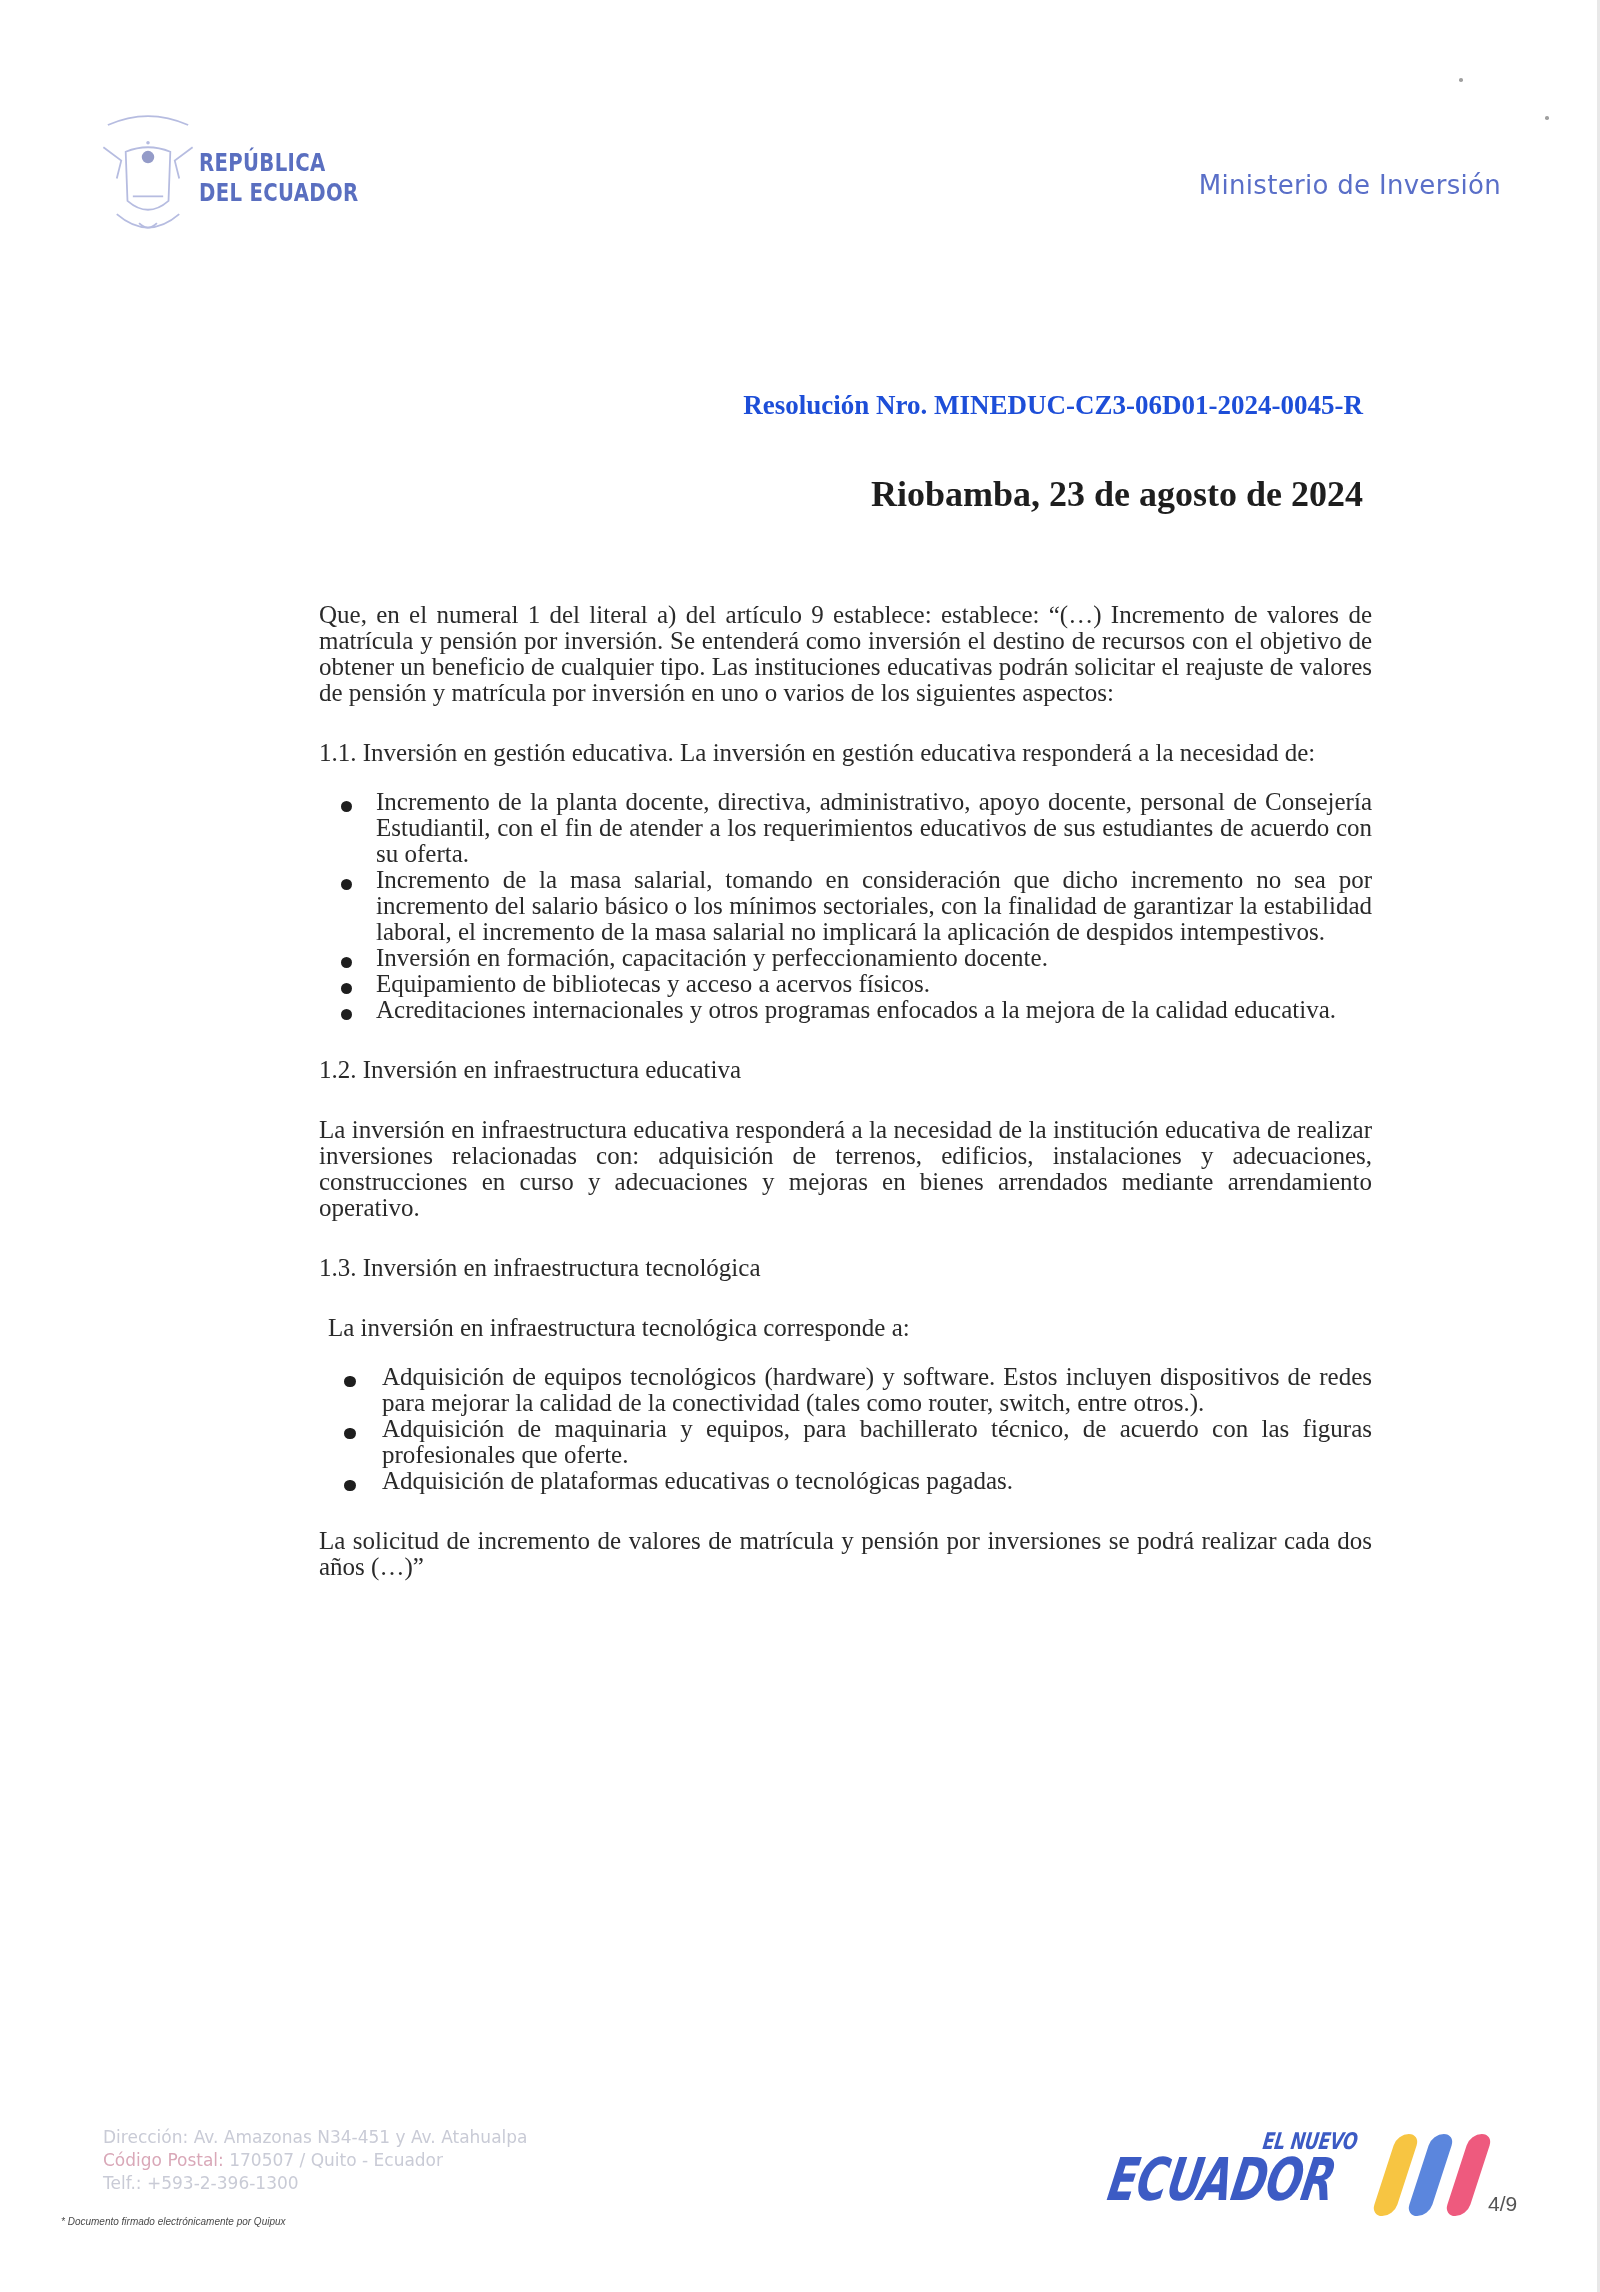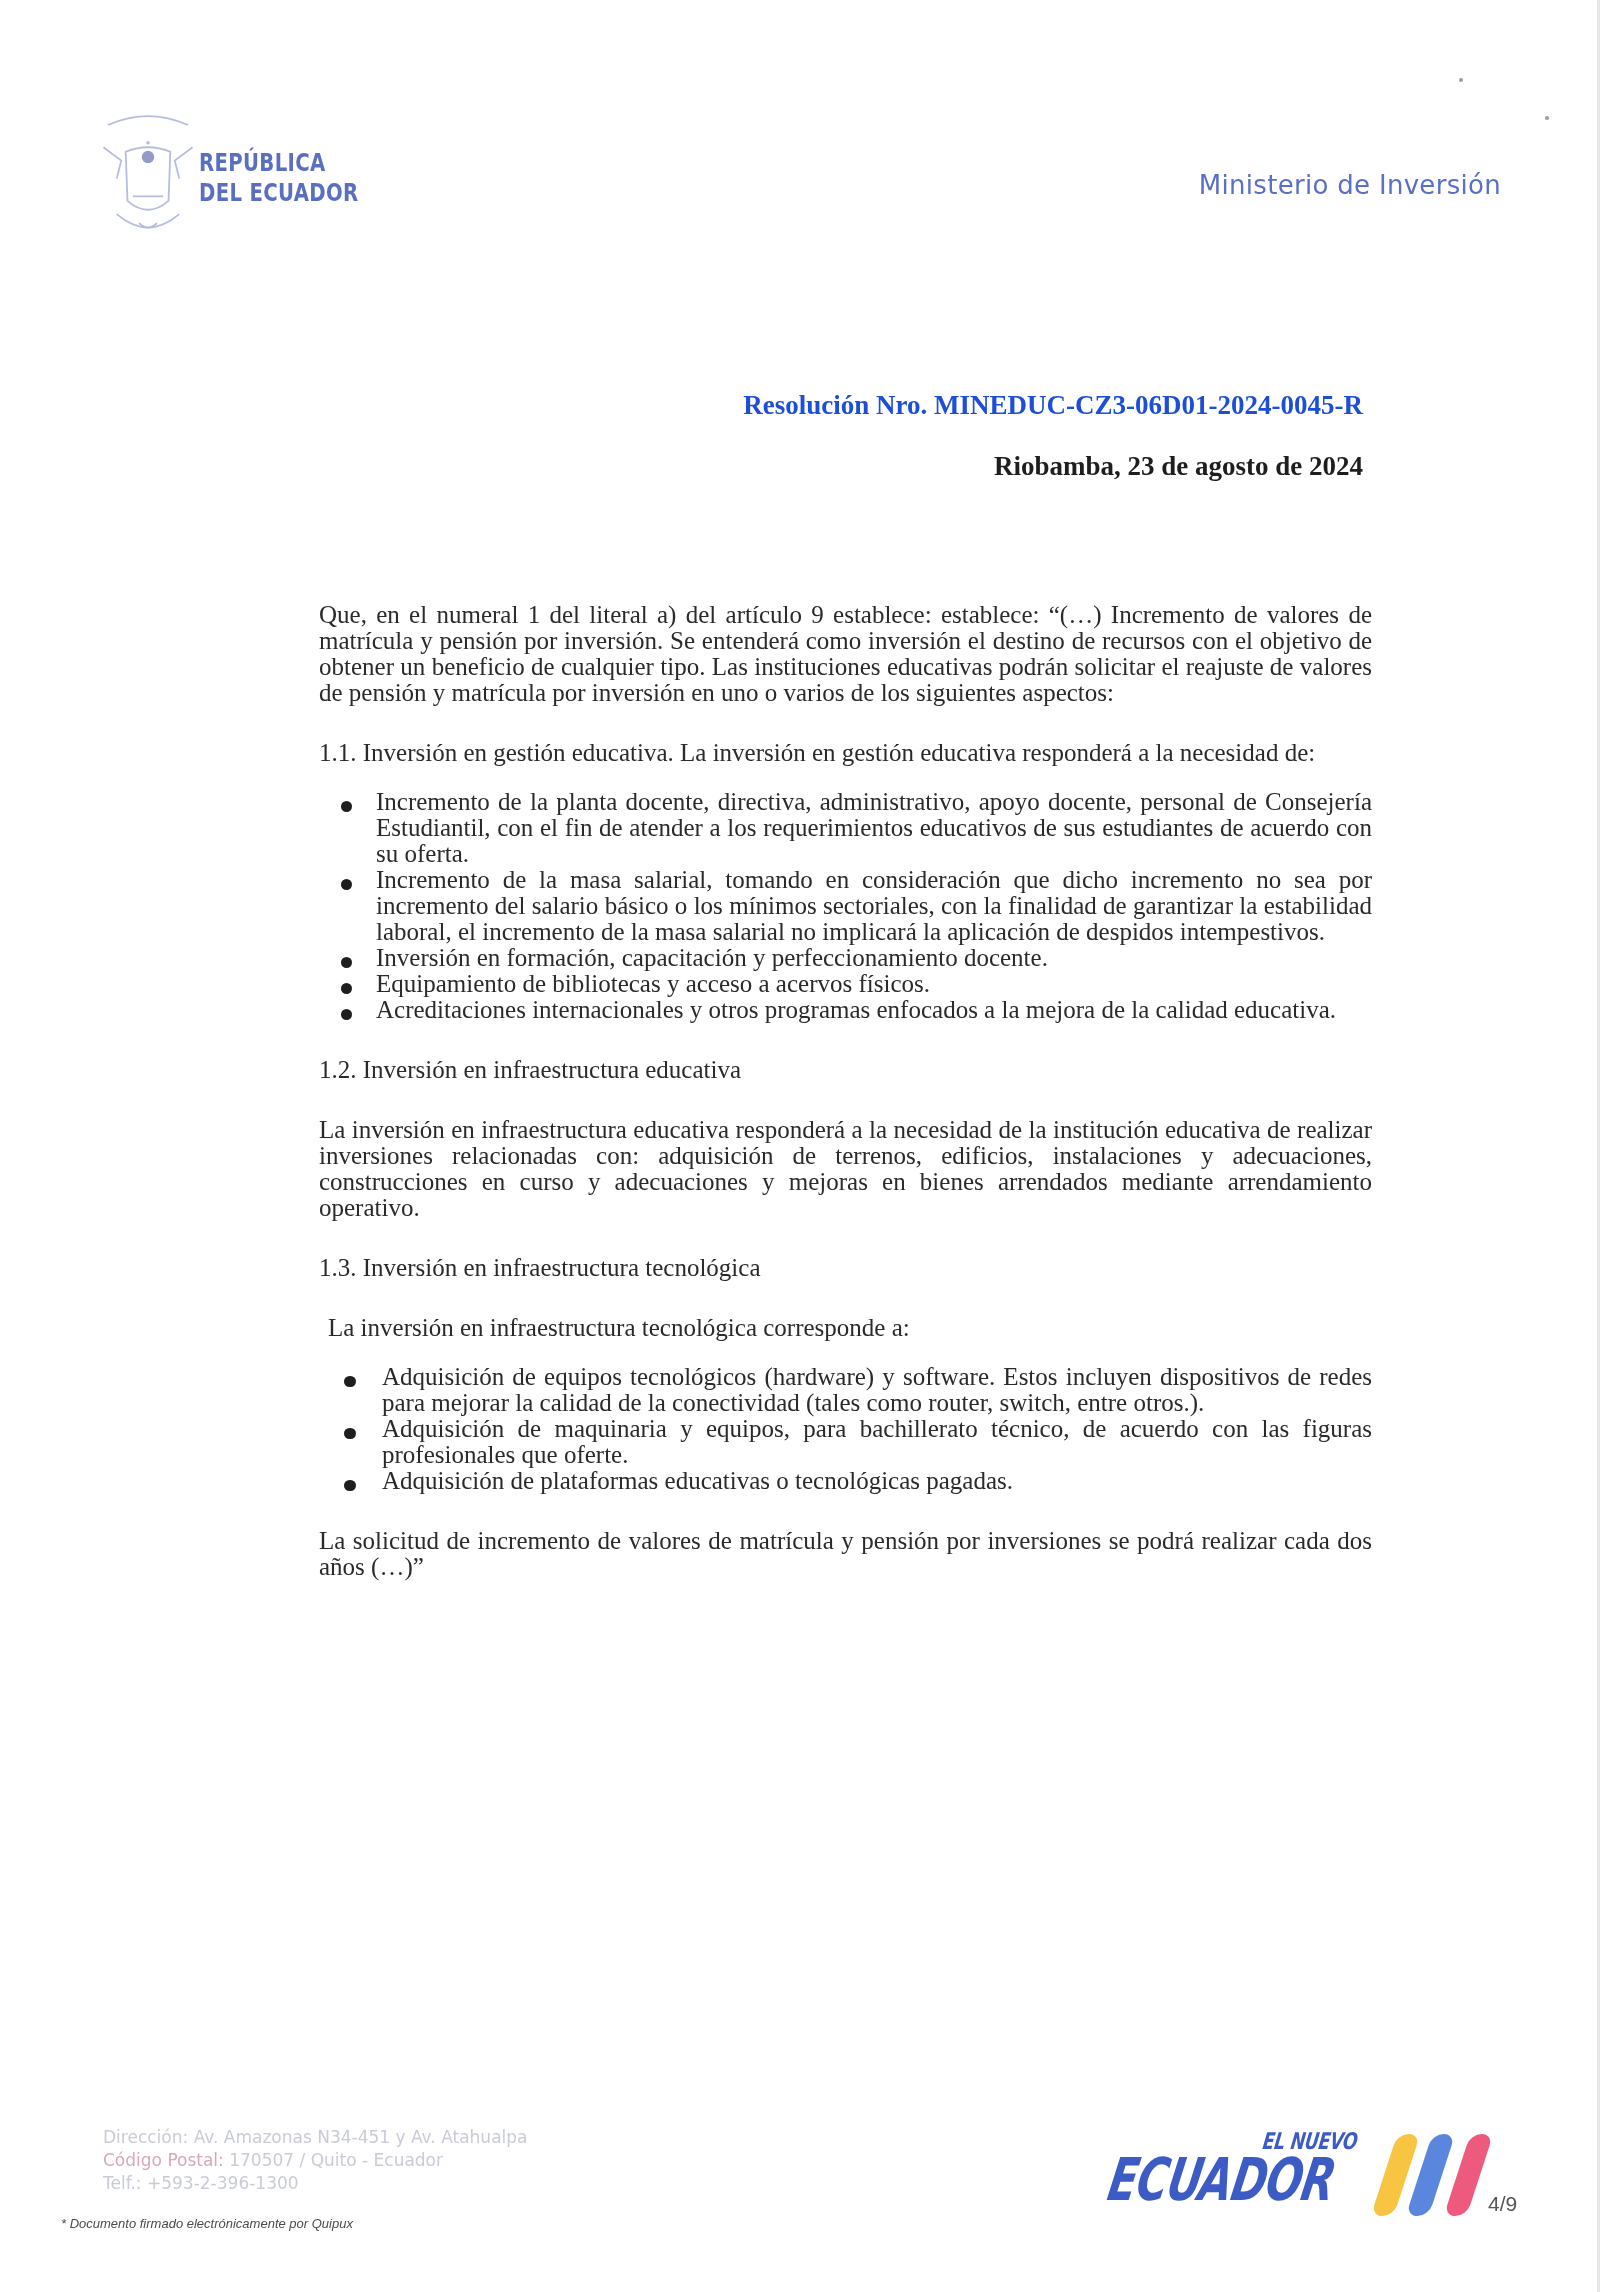--- a/index.html
+++ b/index.html
@@ -74,23 +74,23 @@
       right: 237px;
       top: 390px;
       font-weight: bold;
       font-size: 27px;
       color: #1d4ed8;
       white-space: nowrap;
     }
     .resolution-date {
       position: absolute;
       right: 237px;
-      top: 451px;
-      font-weight: bold;
-      font-size: 27px;
+      top: 473px;
+      font-weight: bold;
+      font-size: 36px;
       color: #1e1e1e;
       white-space: nowrap;
       text-align: center;
     }
 
     
     .body-content {
       position: absolute;
       left: 319px;
       top: 602px;
@@ -140,21 +140,21 @@
       line-height: 23px;
       color: #c9cbd6;
     }
     .footer-address .postal-label { color: #d9a8b8; }
     .footer-signed {
       position: absolute;
       left: 61px;
       top: 2216px;
       font-family: "Liberation Sans", sans-serif;
       font-style: italic;
-      font-size: 13px;
+      font-size: 10px;
       color: #4a4a4a;
     }
     .nuevo-ecuador {
       position: absolute;
       left: 1115px;
       top: 2123px;
       width: 376px;
       height: 99px;
     }
     .nuevo-small {

